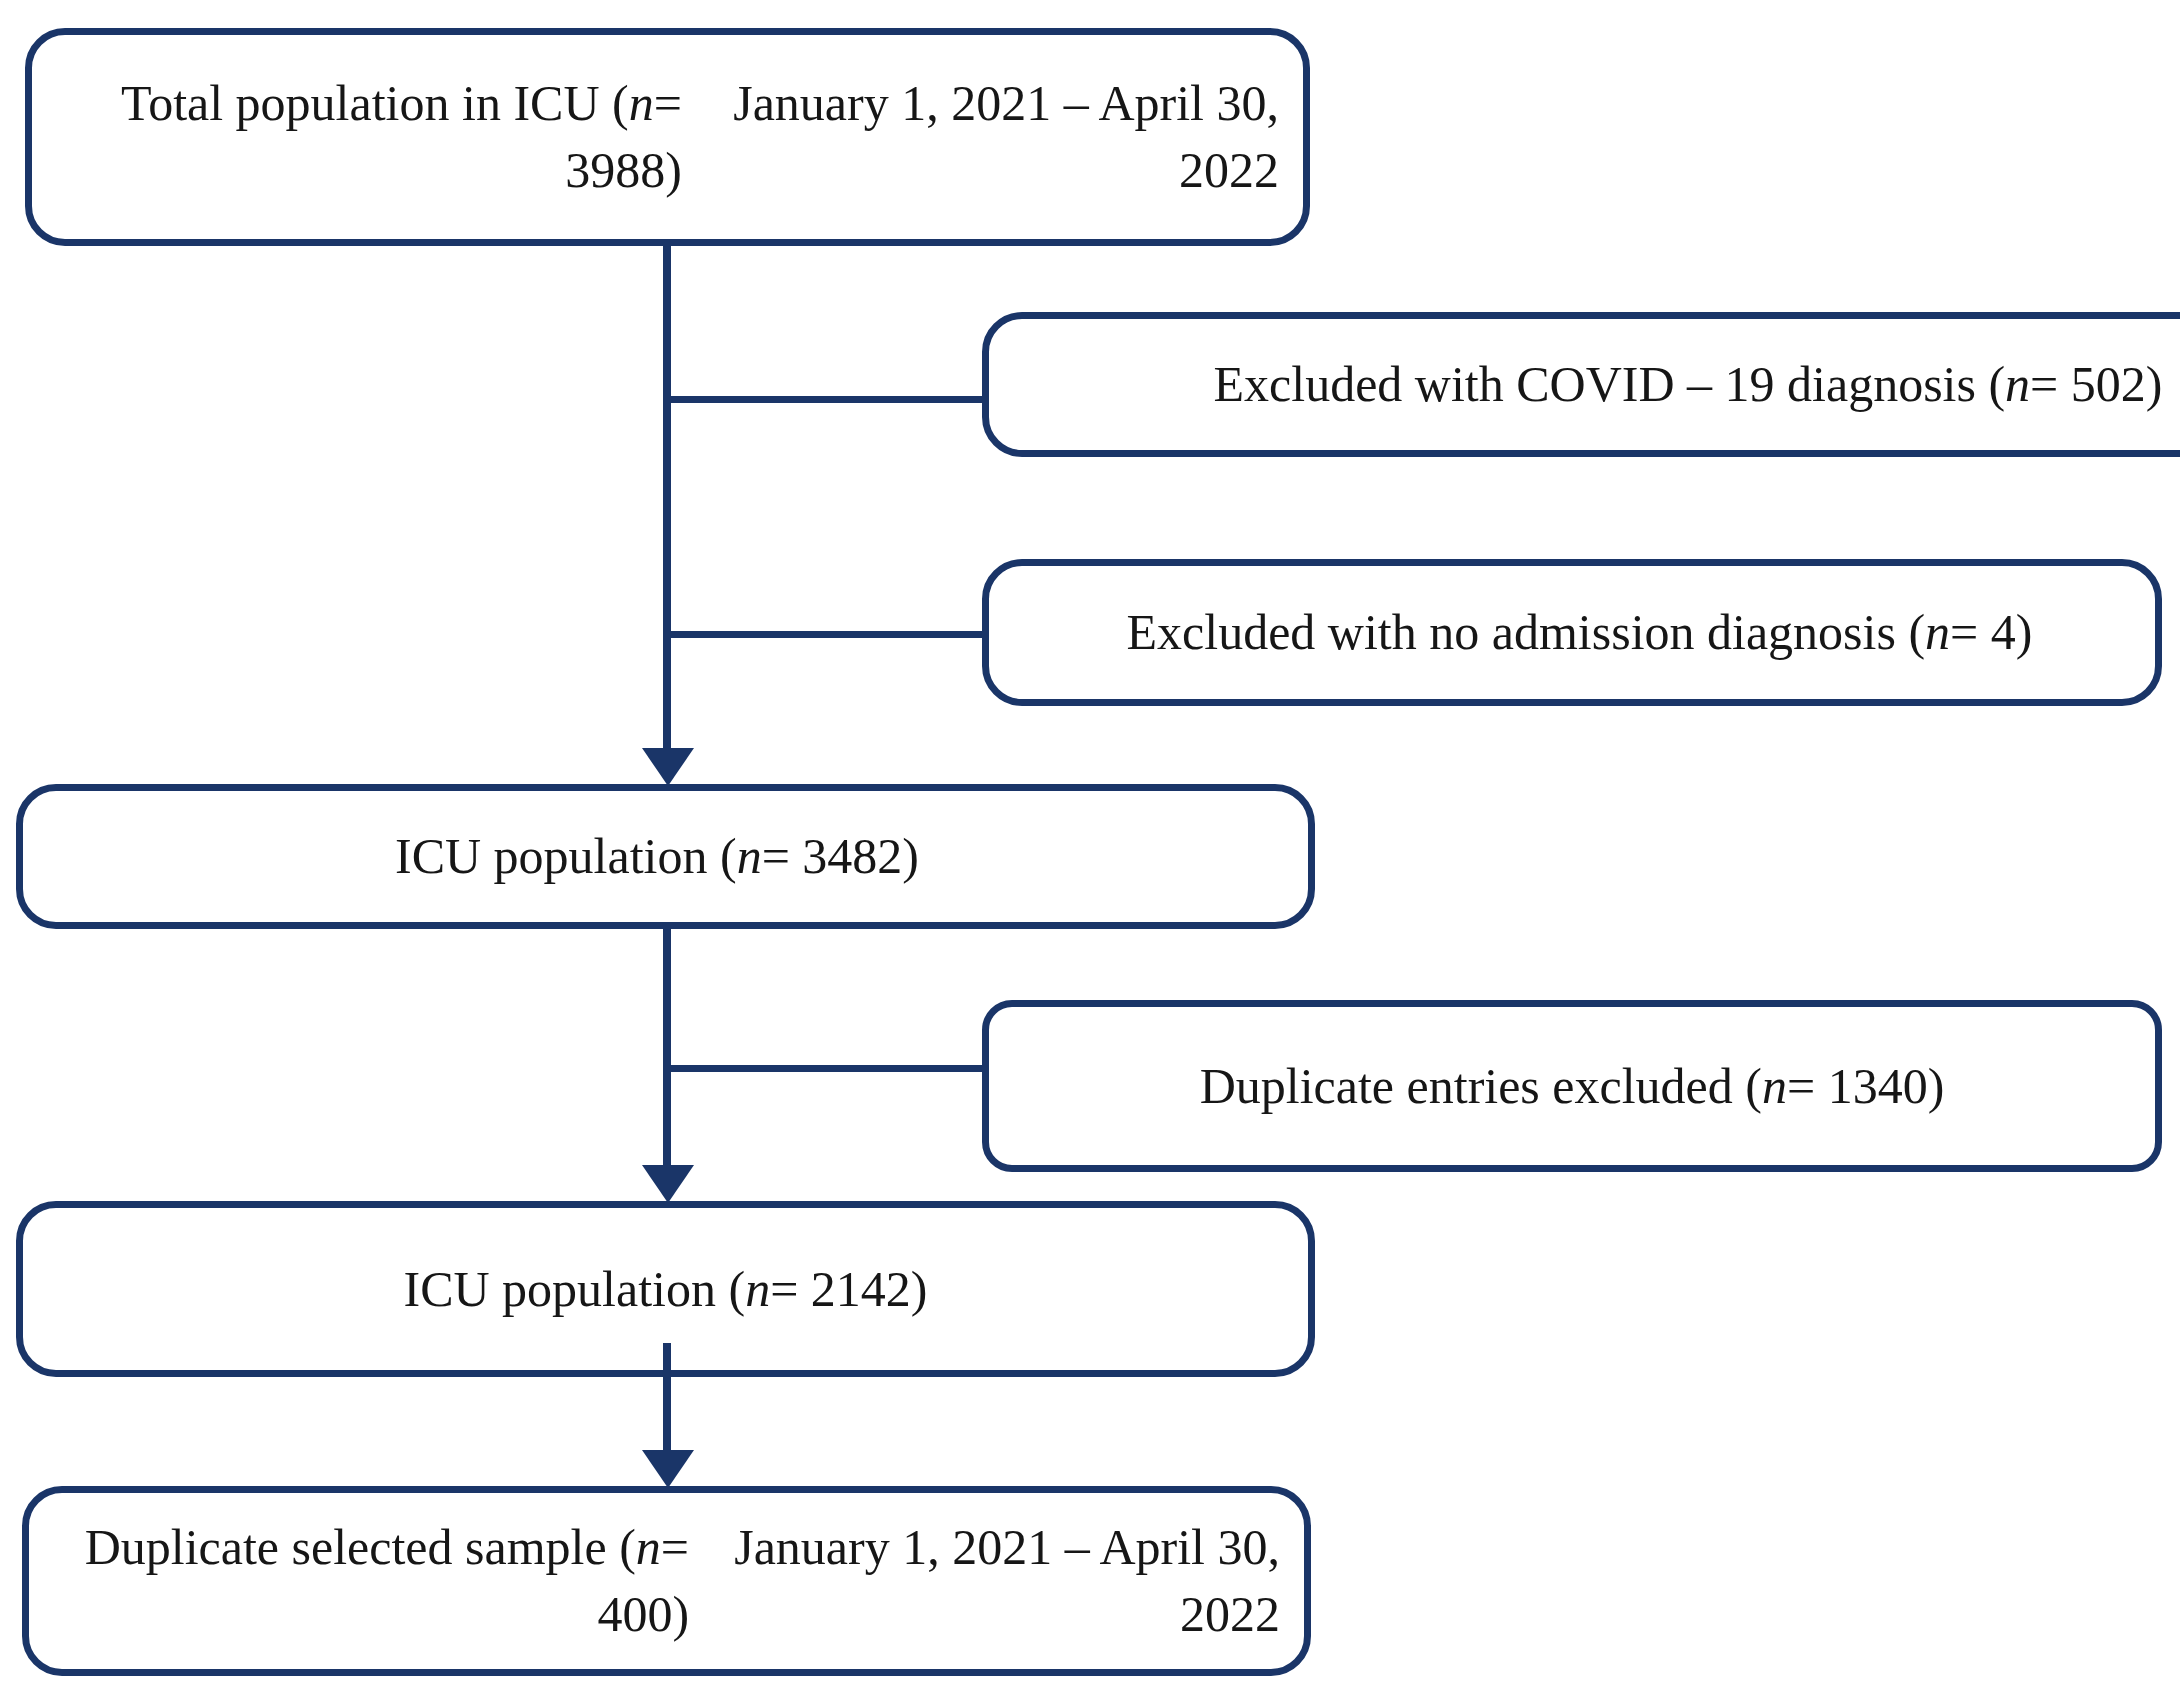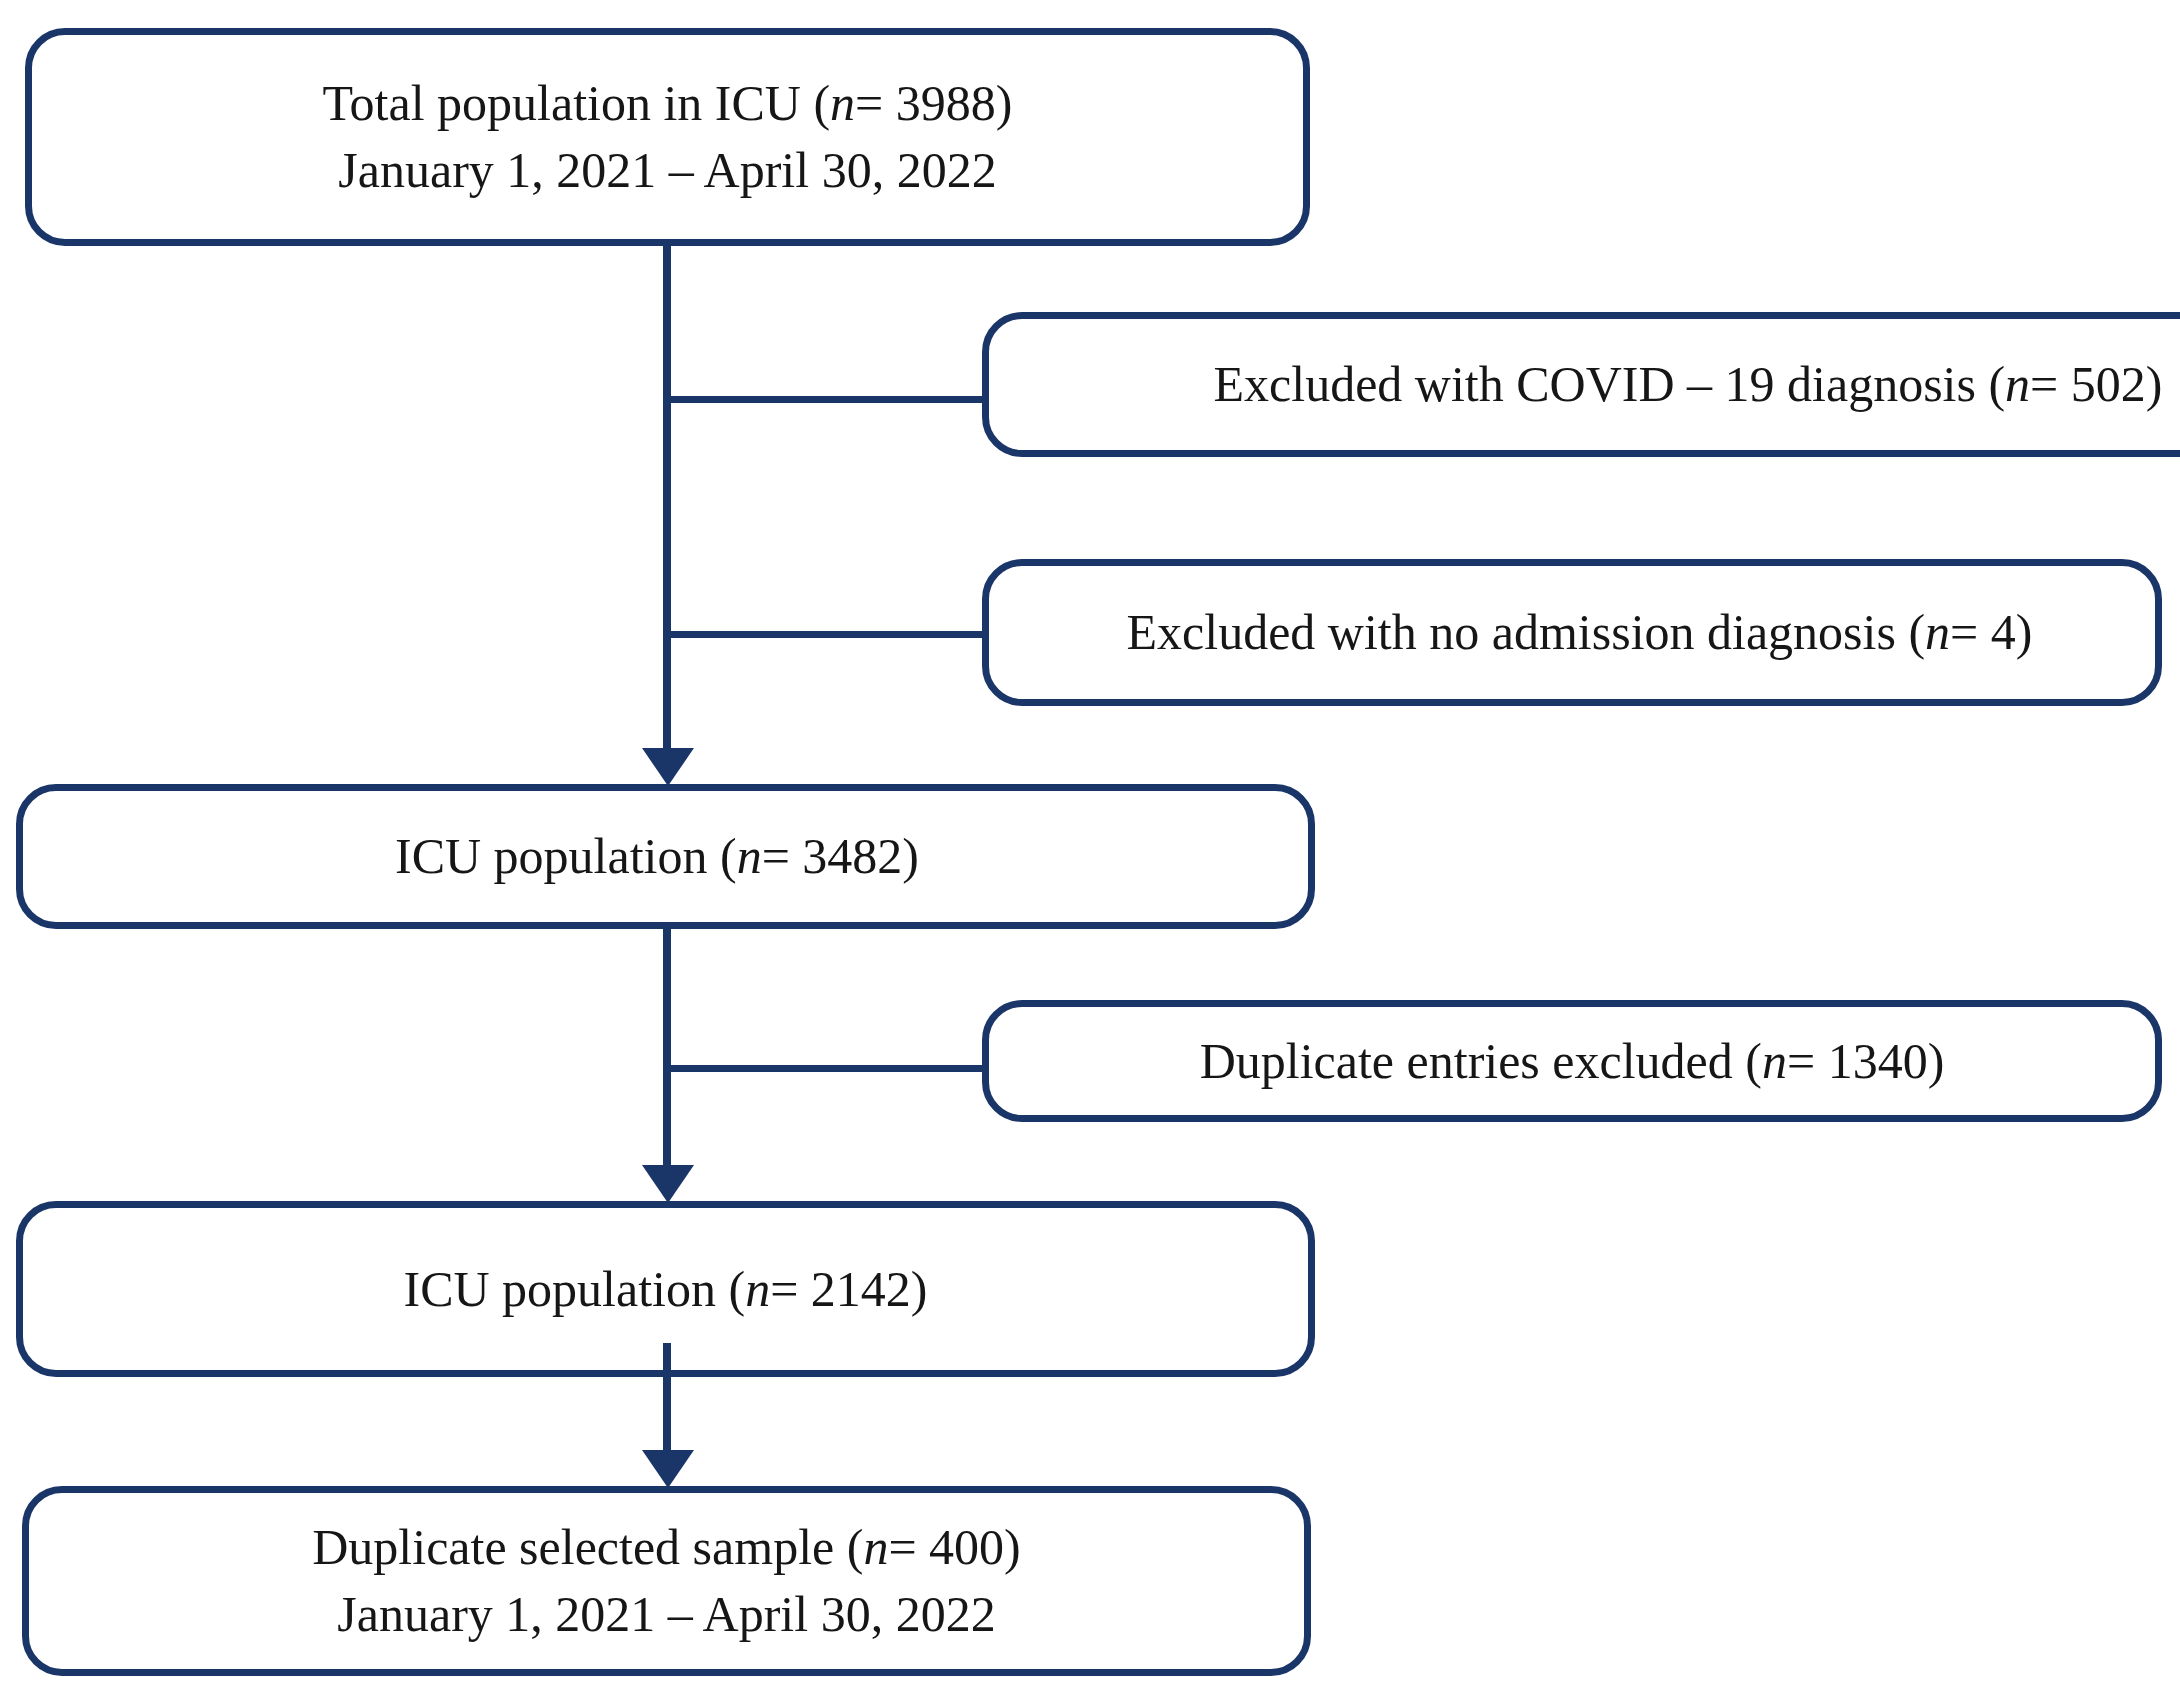--- a/index.html
+++ b/index.html
@@ -16,21 +16,20 @@
     color: #161616;
     overflow: hidden;
   }
   .node {
     position: absolute;
     box-sizing: border-box;
     border: 7px solid #1a3568;
     border-radius: 40px;
     background: #ffffff;
     display: flex;
-    flex-direction: column;
     align-items: center;
     justify-content: center;
     text-align: right;
     font-size: 50px;
     line-height: 1.34;
     padding: 0 24px;
   }
   .node .nvar {
     font-style: italic;
   }
@@ -50,21 +49,21 @@
     height: 0;
     border-left: 26px solid transparent;
     border-right: 26px solid transparent;
     border-top: 38px solid #1a3568;
   }
   
   #box-total    { left: 25px;  top: 28px;   width: 1285px; height: 218px; }
   #box-covid    { left: 982px; top: 312px;  width: 1412px; height: 145px; }
   #box-noadm    { left: 982px; top: 559px;  width: 1180px; height: 147px; padding-left: 39px; }
   #box-icu1     { left: 16px;  top: 784px;  width: 1299px; height: 145px; padding-left: 7px; }
-  #box-dup      { left: 982px; top: 1000px; width: 1180px; height: 122px; }
+  #box-dup      { left: 982px; top: 1000px; width: 1180px; height: 172px; border-radius: 30px; }
   #box-icu2     { left: 16px;  top: 1201px; width: 1299px; height: 176px; }
   #box-sample   { left: 22px;  top: 1486px; width: 1289px; height: 190px; }
   
   #v1 { left: 663px; top: 242px;  height: 513px; }
   #v2 { left: 663px; top: 925px;  height: 245px; }
   #v3 { left: 663px; top: 1343px; height: 109px; }
   #a1 { left: 642px; top: 748px; }
   #a2 { left: 642px; top: 1165px; }
   #a3 { left: 642px; top: 1450px; }
   #h1 { left: 667px; top: 396px;  width: 319px; }

